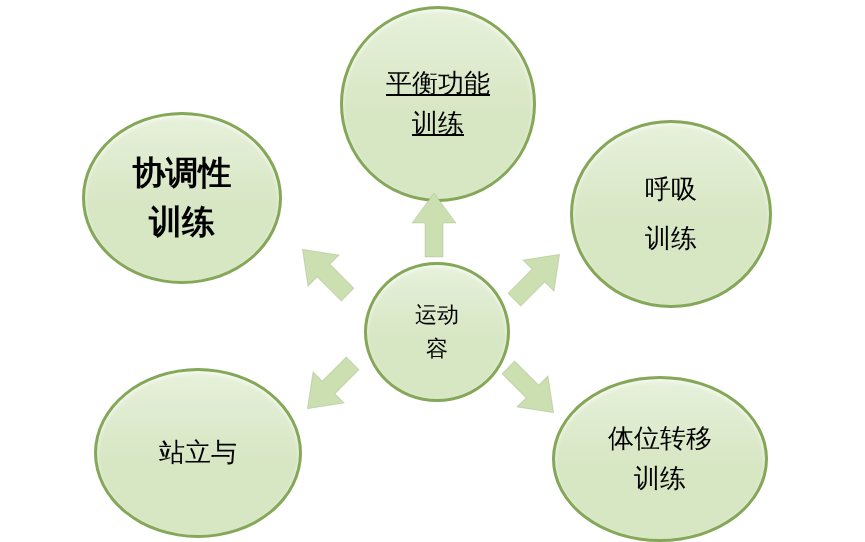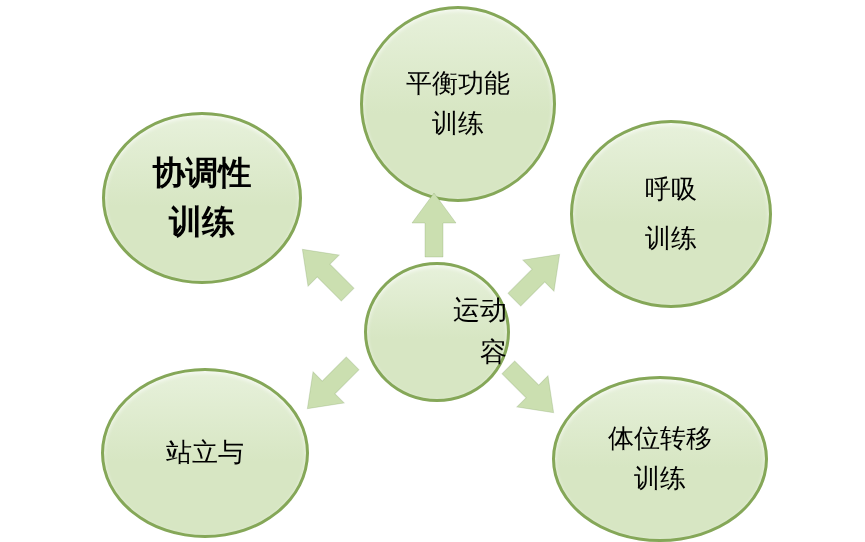--- a/index.html
+++ b/index.html
@@ -20,27 +20,27 @@
     align-items: center; justify-content: center;
     text-align: center;
     box-shadow: inset 0 2px 4px rgba(255,255,255,0.7);
   }
   .circle .line { display: block; }
 
   .node { font-size: 26px; line-height: 1.55; }
   .node.big { font-size: 33px; font-weight: bold; line-height: 1.5; }
   .node.spread { line-height: 1.9; }
 
-  .center-node { font-size: 27px; line-height: 1.55; align-items: flex-end; }
+  .center-node { font-size: 22px; line-height: 1.55; }
 
-  .n-top         { left: 360px; top: 6px;   width: 196px; height: 196px; }
-  .n-upper-left  { left: 102px;  top: 112px; width: 200px; height: 172px; }
+  .n-top         { left: 340px; top: 6px;   width: 196px; height: 196px; text-decoration: underline; }
+  .n-upper-left  { left: 82px;  top: 112px; width: 200px; height: 172px; }
   .n-upper-right { left: 570px; top: 120px; width: 202px; height: 188px; }
   .n-center      { left: 364px; top: 262px; width: 146px; height: 140px; }
-  .n-lower-left  { left: 101px;  top: 368px; width: 208px; height: 170px; }
+  .n-lower-left  { left: 94px;  top: 368px; width: 208px; height: 170px; }
   .n-lower-right { left: 552px; top: 376px; width: 216px; height: 166px; }
 
   .arrow { position: absolute; color: var(--arrow); overflow: visible; }
   .arrow polygon { fill: currentColor; stroke: rgba(120,150,90,0.25); stroke-width: 1; }
   .a-up          { left: 402px; top: 203px; transform: rotate(-90deg); }
   .a-upper-left  { left: 293px; top: 250px; transform: rotate(-135deg); }
   .a-upper-right { left: 505px; top: 255px; transform: rotate(-45deg); }
   .a-lower-left  { left: 298px; top: 364px; transform: rotate(135deg); }
   .a-lower-right { left: 499px; top: 368px; transform: rotate(45deg); }
 </style>

